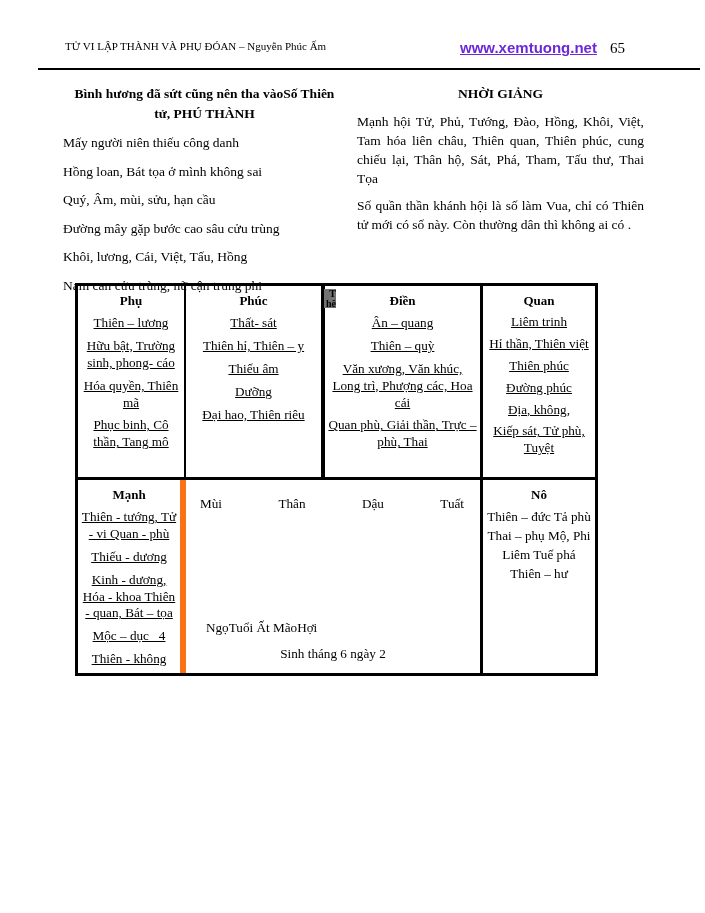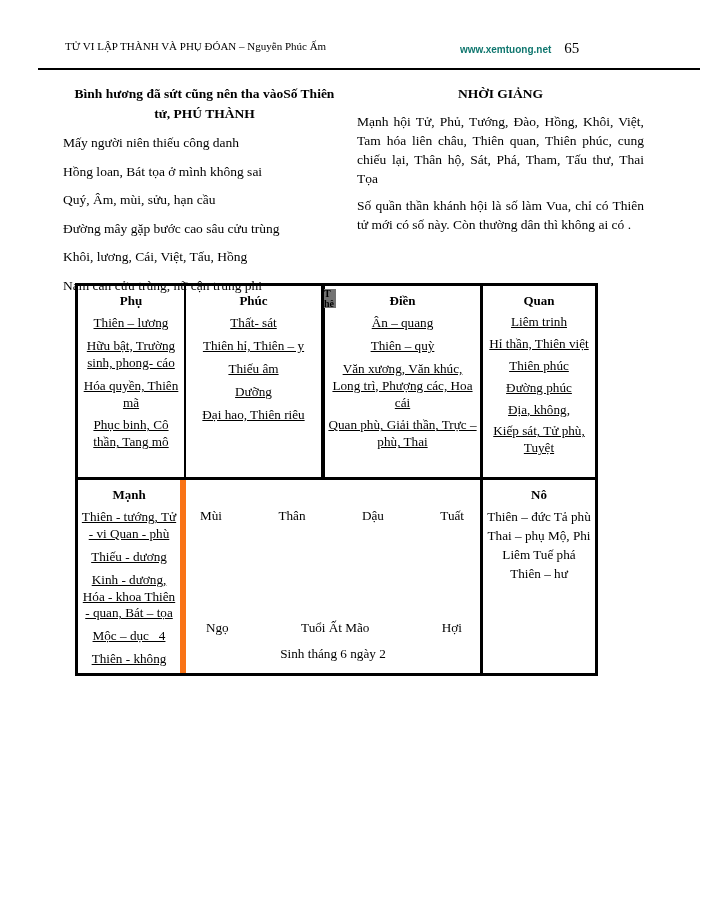--- a/index.html
+++ b/index.html
@@ -15,22 +15,22 @@
   .hdr-title{
     position:absolute;left:65px;top:40px;
     font-size:11px;white-space:nowrap;
   }
   .hdr-right{
     position:absolute;left:460px;top:39px;
     white-space:nowrap;
   }
   .hdr-link{
     font-family:"Liberation Sans","DejaVu Sans",sans-serif;
-    font-weight:bold;font-size:10px;
-    color:#0f766e;
+    font-weight:bold;font-size:15px;
+    color:#6d28d9;text-decoration:underline;
     cursor:pointer;
   }
   .hdr-page{font-size:15px;margin-left:9px;}
   .rule{
     position:absolute;left:38px;top:68px;width:662px;height:2px;
     background:#000;
   }
   
   .intro-left{position:absolute;left:63px;top:84px;width:283px;font-size:13.5px;}
   .intro-right{position:absolute;left:357px;top:84px;width:287px;font-size:13.5px;}
@@ -54,29 +54,29 @@
   .c-phuc{border-right:4px solid #000;border-bottom:3px solid #000;}
   .c-dien{border-right:3px solid #000;border-bottom:3px solid #000;}
   .c-quan{border-bottom:3px solid #000;text-align:center;}
   .c-quan .entry{margin:5px 0;}
   .c-manh{grid-row:2;grid-column:1;border-right:6px solid #f97316;}
   .c-center{grid-row:2;grid-column:2/4;border-right:3px solid #000;position:relative;}
   .c-no{grid-row:2;grid-column:4;}
   .vlabel{
     position:absolute;left:246px;top:3px;width:12px;
     font-size:10px;font-weight:bold;line-height:0.95;
-    word-break:break-all;text-align:left;background:#737373;
+    word-break:break-all;text-align:right;background:#737373;
   }
   .branch-row-top{
-    position:absolute;top:28px;left:14px;right:16px;
+    position:absolute;top:16px;left:14px;right:16px;
     display:flex;justify-content:space-between;text-align:right;
   }
   .branch-row-bottom{
     position:absolute;top:140px;left:20px;right:18px;
-    display:flex;justify-content:space-between;gap:8px;
+    display:flex;justify-content:flex-start;
   }
   .birth-line{position:absolute;top:166px;left:0;right:0;text-align:center;}
   .no-body{line-height:1.45;margin-top:4px;}
 </style>
 </head>
 <body>
 
 <div class="page">
 
   <div class="hdr-title">TỬ VI LẬP THÀNH VÀ PHỤ ĐÓAN – Nguyễn Phúc Ấm</div>

